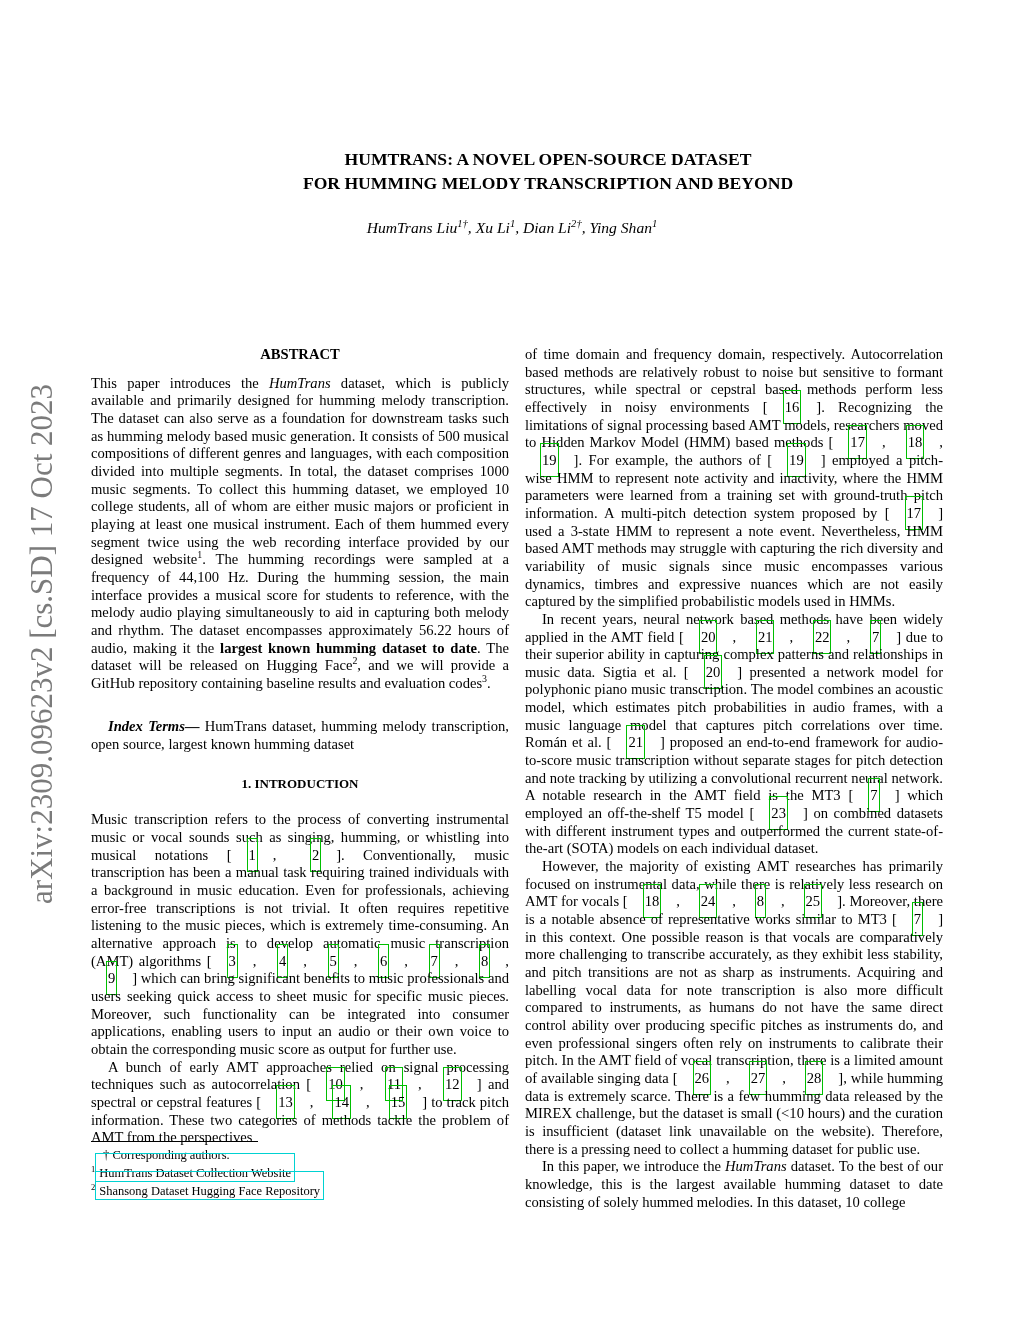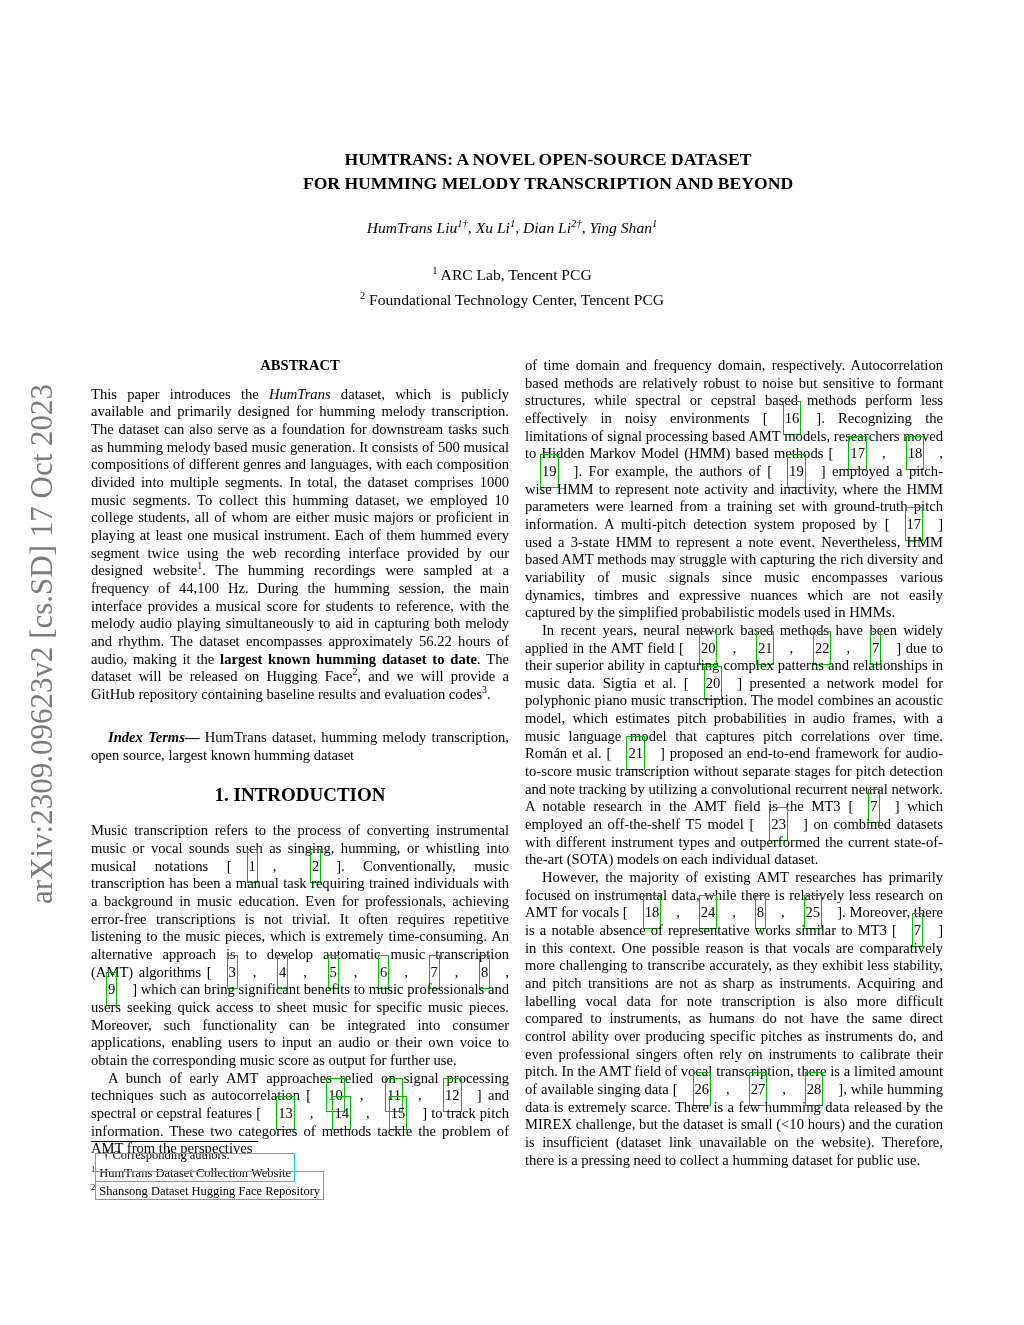--- a/index.html
+++ b/index.html
@@ -48,42 +48,42 @@
     position: absolute;
     top: 263px;
     left: 0;
     width: 100%;
     text-align: center;
     font-size: 15.6px;
     line-height: 24.5px;
   }
   .columns {
     position: absolute;
-    top: 357px;
+    top: 346px;
     left: 91px;
     width: 852px;
     display: flex;
     gap: 16px;
     font-size: 14.6px;
     line-height: 17.65px;
     text-align: justify;
     hyphens: auto;
     -webkit-hyphens: auto;
   }
   .column { width: 418px; }
   .section-heading {
     text-align: center;
     font-weight: bold;
     font-size: 14.6px;
     margin: 0 0 11px 0;
   }
   .intro-heading {
     text-align: center;
     font-weight: bold;
-    font-size: 19px;
+    font-size: 13px;
     margin: 21px 0 19px 0;
   }
   p { margin: 0; }
   p.indent { text-indent: 17px; }
   p.index-terms { margin-top: 26px; }
   sup { font-size: 68%; line-height: 0; vertical-align: super; }
   .run-i { font-style: italic; }
   .run-b { font-weight: bold; }
   .run-bi { font-weight: bold; font-style: italic; }
   .run-c {
@@ -119,38 +119,35 @@
 
   <div class="watermark">arXiv:2309.09623v2  [cs.SD]  17 Oct 2023</div>
 
   <div class="paper-title">
     <div>HUMTRANS: A NOVEL OPEN-SOURCE DATASET</div>
     <div>FOR HUMMING MELODY TRANSCRIPTION AND BEYOND</div>
   </div>
 
   <div class="authors-line"><span>HumTrans Liu</span><sup>1†</sup><span>, </span><span>Xu Li</span><sup>1</sup><span>, </span><span>Dian Li</span><sup>2†</sup><span>, </span><span>Ying Shan</span><sup>1</sup></div>
 
-  <div class="affiliations">
-    <div><sup>1</sup><span> ARC Lab, Tencent PCG</span></div>
-    <div><sup>2</sup><span> Foundational Technology Center, Tencent PCG</span></div>
-  </div>
 
   <div class="columns">
     <div class="column">
       <div class="section-heading">ABSTRACT</div>
       <p><span>This paper introduces the </span><span class="run-i">HumTrans</span><span> dataset, which is publicly available and primarily designed for humming melody transcription. The dataset can also serve as a foundation for downstream tasks such as humming melody based music generation. It consists of 500 musical compositions of different genres and languages, with each composition divided into multiple segments. In total, the dataset comprises 1000 music segments. To collect this humming dataset, we employed 10 college students, all of whom are either music majors or proficient in playing at least one musical instrument. Each of them hummed every segment twice using the web recording interface provided by our designed website</span><sup>1</sup><span>. The humming recordings were sampled at a frequency of 44,100 Hz. During the humming session, the main interface provides a musical score for students to reference, with the melody audio playing simultaneously to aid in capturing both melody and rhythm. The dataset encompasses approximately 56.22 hours of audio, making it the </span><span class="run-b">largest known humming dataset to date</span><span>. The dataset will be released on Hugging Face</span><sup>2</sup><span>, and we will provide a GitHub repository containing baseline results and evaluation codes</span><sup>3</sup><span>.</span></p>
       <p class="indent index-terms"><span class="run-bi">Index Terms— </span><span>HumTrans dataset, humming melody transcription, open source, largest known humming dataset</span></p>
       <div class="intro-heading">1.  INTRODUCTION</div>
       <p><span>Music transcription refers to the process of converting instrumental music or vocal sounds such as singing, humming, or whistling into musical notations [</span><span class="run-c">1</span><span>, </span><span class="run-c">2</span><span>]. Conventionally, music transcription has been a manual task requiring trained individuals with a background in music education. Even for professionals, achieving error-free transcriptions is not trivial. It often requires repetitive listening to the music pieces, which is extremely time-consuming. An alternative approach is to develop automatic music transcription (AMT) algorithms [</span><span class="run-c">3</span><span>, </span><span class="run-c">4</span><span>, </span><span class="run-c">5</span><span>, </span><span class="run-c">6</span><span>, </span><span class="run-c">7</span><span>, </span><span class="run-c">8</span><span>, </span><span class="run-c">9</span><span>] which can bring significant benefits to music professionals and users seeking quick access to sheet music for specific music pieces. Moreover, such functionality can be integrated into consumer applications, enabling users to input an audio or their own voice to obtain the corresponding music score as output for further use.</span></p>
       <p class="indent"><span>A bunch of early AMT approaches relied on signal processing techniques such as autocorrelation [</span><span class="run-c">10</span><span>, </span><span class="run-c">11</span><span>, </span><span class="run-c">12</span><span>] and spectral or cepstral features [</span><span class="run-c">13</span><span>, </span><span class="run-c">14</span><span>, </span><span class="run-c">15</span><span>] to track pitch information. These two categories of methods tackle the problem of AMT from the perspectives</span></p>
     </div>
     <div class="column">
       <p><span>of time domain and frequency domain, respectively. Autocorrelation based methods are relatively robust to noise but sensitive to formant structures, while spectral or cepstral based methods perform less effectively in noisy environments [</span><span class="run-c">16</span><span>]. Recognizing the limitations of signal processing based AMT models, researchers moved to Hidden Markov Model (HMM) based methods [</span><span class="run-c">17</span><span>, </span><span class="run-c">18</span><span>, </span><span class="run-c">19</span><span>]. For example, the authors of [</span><span class="run-c">19</span><span>] employed a pitch-wise HMM to represent note activity and inactivity, where the HMM parameters were learned from a training set with ground-truth pitch information. A multi-pitch detection system proposed by [</span><span class="run-c">17</span><span>] used a 3-state HMM to represent a note event. Nevertheless, HMM based AMT methods may struggle with capturing the rich diversity and variability of music signals since music encompasses various dynamics, timbres and expressive nuances which are not easily captured by the simplified probabilistic models used in HMMs.</span></p>
       <p class="indent"><span>In recent years, neural network based methods have been widely applied in the AMT field [</span><span class="run-c">20</span><span>, </span><span class="run-c">21</span><span>, </span><span class="run-c">22</span><span>, </span><span class="run-c">7</span><span>] due to their superior ability in capturing complex patterns and relationships in music data. Sigtia et al. [</span><span class="run-c">20</span><span>] presented a network model for polyphonic piano music transcription. The model combines an acoustic model, which estimates pitch probabilities in audio frames, with a music language model that captures pitch correlations over time. Román et al. [</span><span class="run-c">21</span><span>] proposed an end-to-end framework for audio-to-score music transcription without separate stages for pitch detection and note tracking by utilizing a convolutional recurrent neural network. A notable research in the AMT field is the MT3 [</span><span class="run-c">7</span><span>] which employed an off-the-shelf T5 model [</span><span class="run-c">23</span><span>] on combined datasets with different instrument types and outperformed the current state-of-the-art (SOTA) models on each individual dataset.</span></p>
       <p class="indent"><span>However, the majority of existing AMT researches has primarily focused on instrumental data, while there is relatively less research on AMT for vocals [</span><span class="run-c">18</span><span>, </span><span class="run-c">24</span><span>, </span><span class="run-c">8</span><span>, </span><span class="run-c">25</span><span>]. Moreover, there is a notable absence of representative works similar to MT3 [</span><span class="run-c">7</span><span>] in this context. One possible reason is that vocals are comparatively more challenging to transcribe accurately, as they exhibit less stability, and pitch transitions are not as sharp as instruments. Acquiring and labelling vocal data for note transcription is also more difficult compared to instruments, as humans do not have the same direct control ability over producing specific pitches as instruments do, and even professional singers often rely on instruments to calibrate their pitch. In the AMT field of vocal transcription, there is a limited amount of available singing data [</span><span class="run-c">26</span><span>, </span><span class="run-c">27</span><span>, </span><span class="run-c">28</span><span>], while humming data is extremely scarce. There is a few humming data released by the MIREX challenge, but the dataset is small (&lt;10 hours) and the curation is insufficient (dataset link unavailable on the website). Therefore, there is a pressing need to collect a humming dataset for public use.</span></p>
+      <p class="indent"><span>In this paper, we introduce the </span><span class="run-i">HumTrans</span><span> dataset. To the best of our knowledge, this is the largest available humming dataset to date consisting of solely hummed melodies. In this dataset, 10 college</span></p>
     </div>
   </div>
 
   <div class="footnotes">
     <div class="footnote-rule"></div>
     <div class="footnote-corresponding">† Corresponding authors.</div>
     <div class="footnote-item"><sup>1</sup><span class="footnote-link-box">HumTrans Dataset Collection Website</span></div>
     <div class="footnote-item"><sup>2</sup><span class="footnote-link-box">Shansong Dataset Hugging Face Repository</span></div>
   </div>
 

